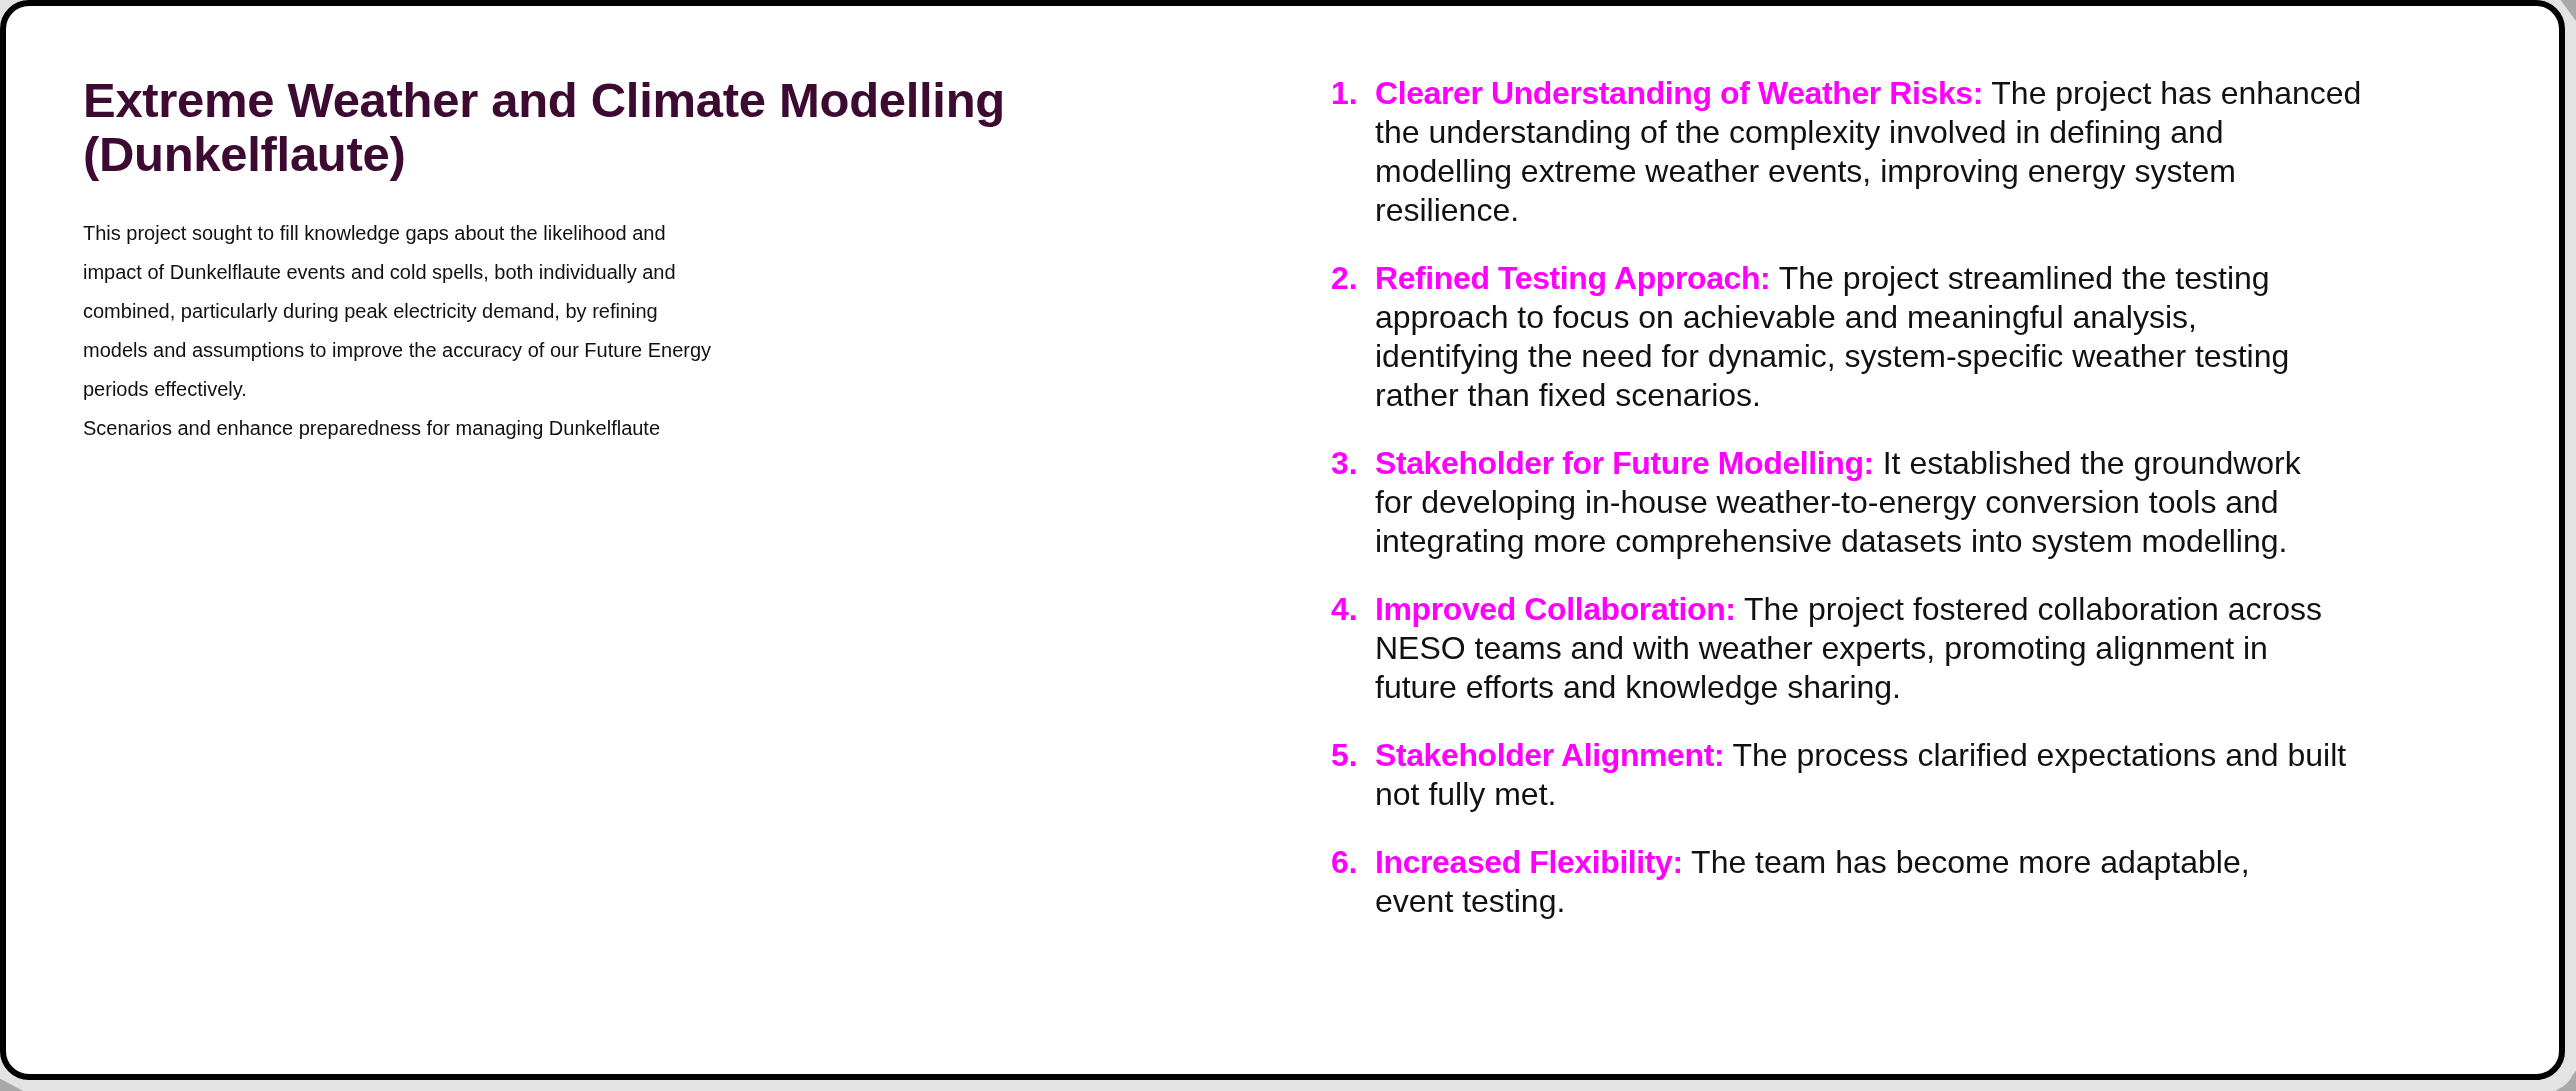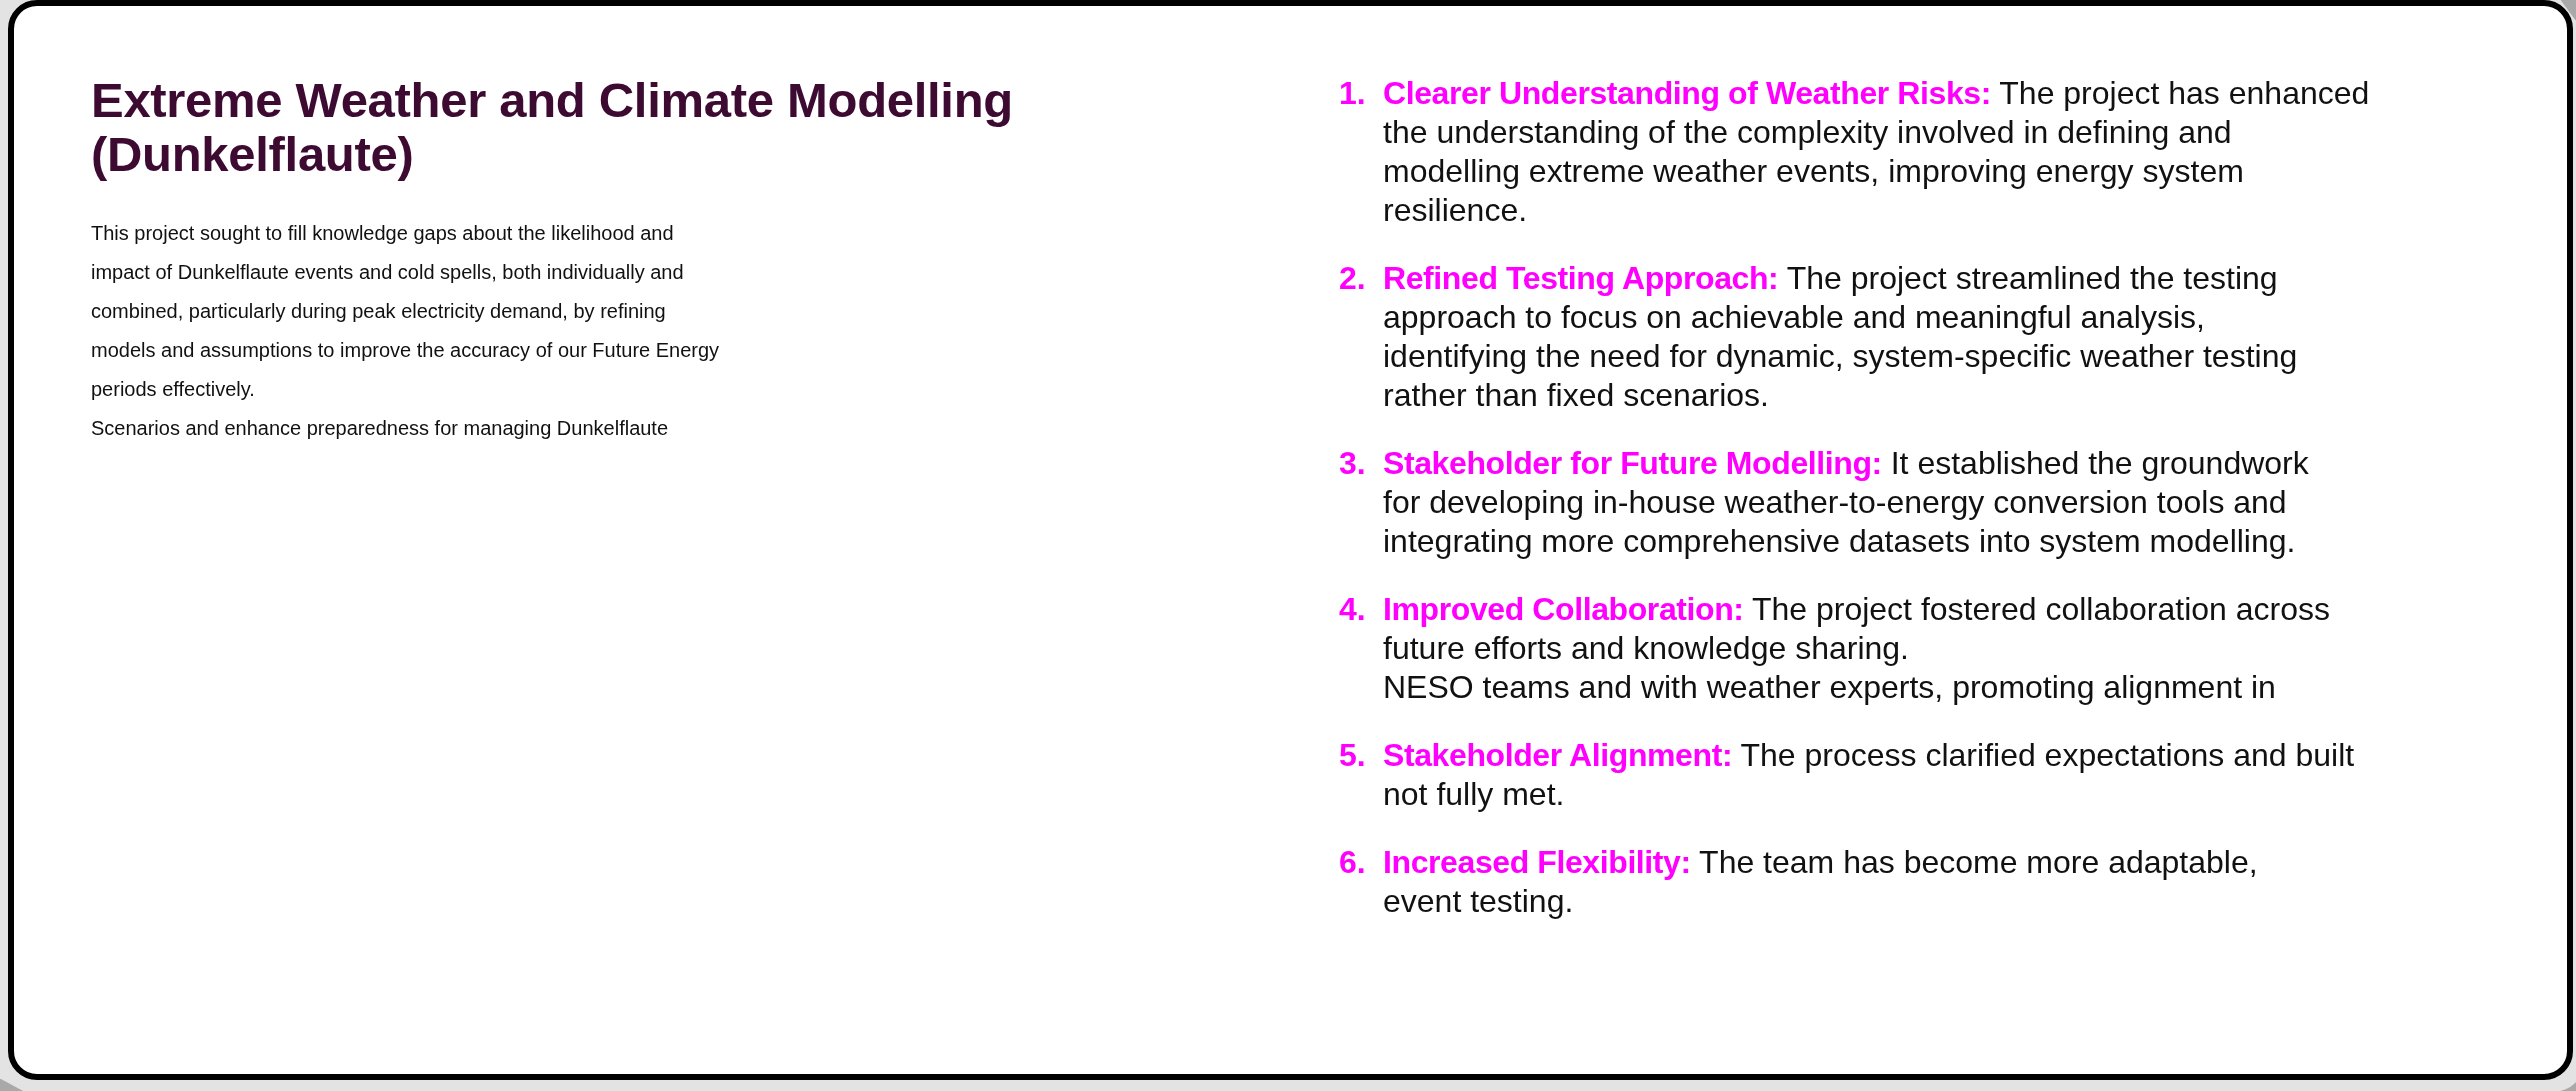--- a/index.html
+++ b/index.html
@@ -13,21 +13,21 @@
       overflow: hidden;
       background: #e3e3e3;
       font-family: "Liberation Sans", "DejaVu Sans", sans-serif;
     }
     .corner-shade {
       position: absolute;
       background: #a9a9a9;
     }
     .card {
       position: absolute;
-      left: 8px;
+      left: 0;
       top: 0;
       width: 2565px;
       height: 1080px;
       box-sizing: border-box;
       background: #ffffff;
       border: 6.7px solid #000000;
       border-radius: 29px;
       box-shadow: 10.6px 11.5px 0 0 #e3e3e3;
     }
     .left-col {
@@ -126,22 +126,22 @@
     <div class="outcome">
       <span class="num">3.</span>
       <span class="line"><span class="heading">Stakeholder for Future Modelling:</span><span> It established the groundwork</span></span>
       <span class="line">for developing in-house weather-to-energy conversion tools and</span>
       <span class="line">integrating more comprehensive datasets into system modelling.</span>
     </div>
 
     <div class="outcome">
       <span class="num">4.</span>
       <span class="line"><span class="heading">Improved Collaboration:</span><span> The project fostered collaboration across</span></span>
+      <span class="line">NESO teams and with weather experts, promoting alignment in</span>
       <span class="line">future efforts and knowledge sharing.</span>
-      <span class="line">NESO teams and with weather experts, promoting alignment in</span>
     </div>
 
     <div class="outcome">
       <span class="num">5.</span>
       <span class="line"><span class="heading">Stakeholder Alignment:</span><span> The process clarified expectations and built</span></span>
       <span class="line">not fully met.</span>
     </div>
 
     <div class="outcome">
       <span class="num">6.</span>

